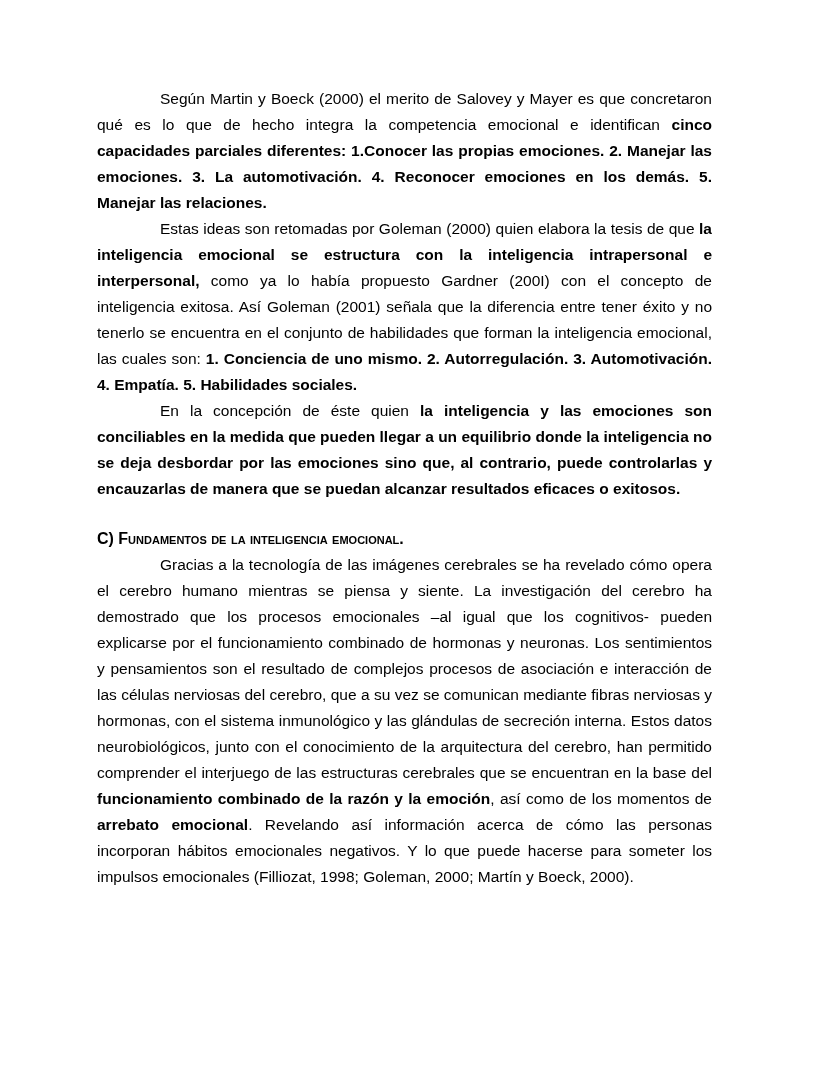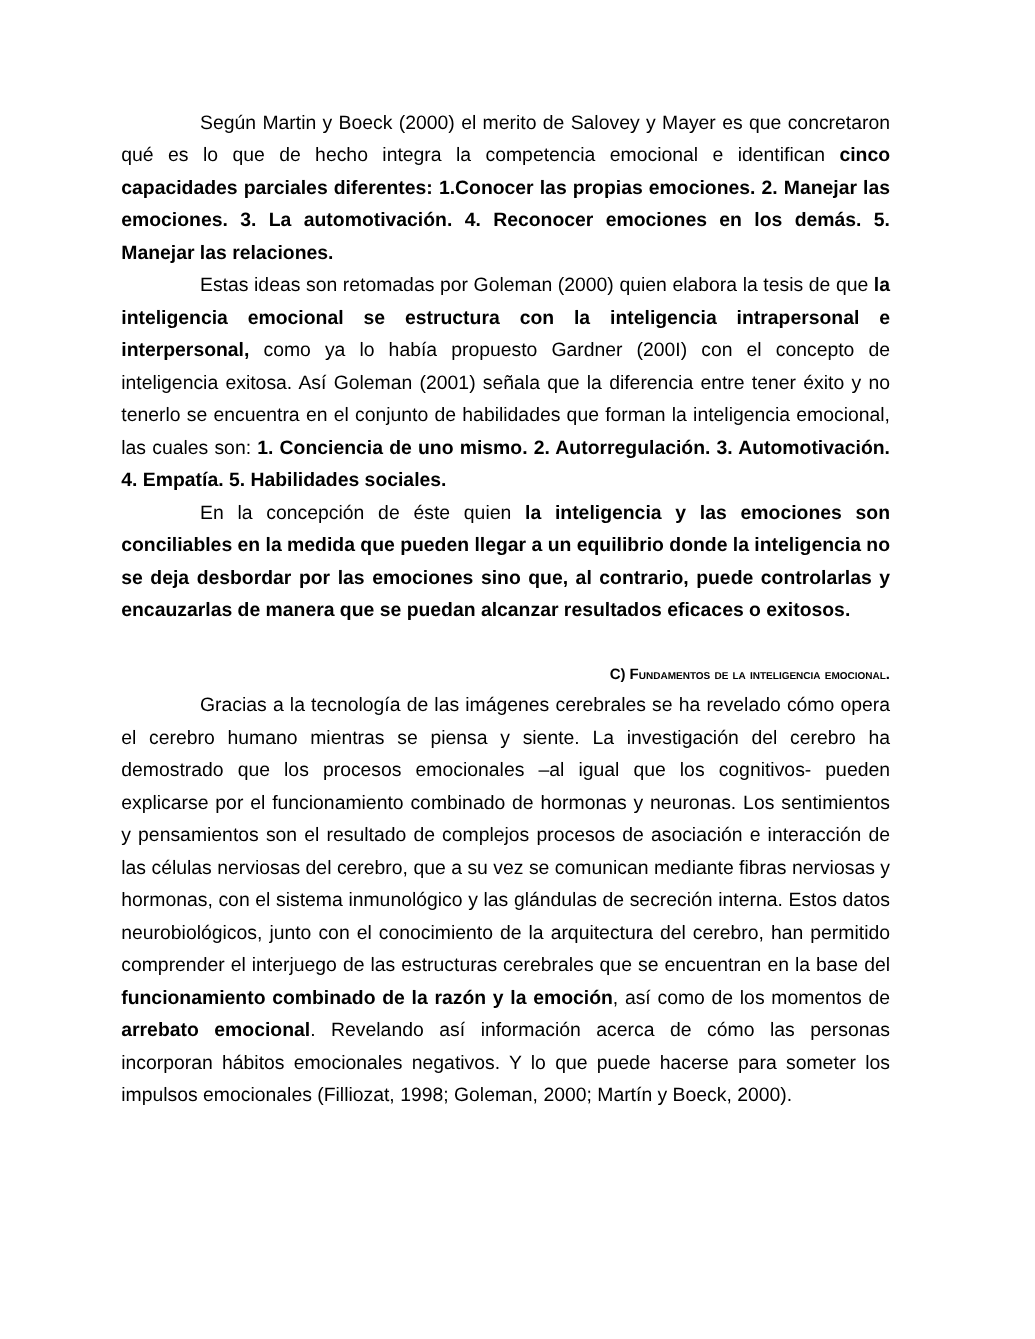--- a/index.html
+++ b/index.html
@@ -24,25 +24,25 @@
   .para {
     margin: 0;
     text-align: justify;
     text-indent: 63px;
   }
   .para b {
     font-weight: 700;
   }
   .section-heading {
     margin: 24px 0 0 0;
-    text-align: right;
+    text-align: left;
     text-indent: 0;
     font-weight: 700;
     font-variant: small-caps;
-    font-size: 12px;
+    font-size: 16px;
   }
   .page-number {
     position: absolute;
     right: 104px;
     top: 997px;
     font-size: 11px;
     color: #6d28d9;
   }
 </style>
 </head>

